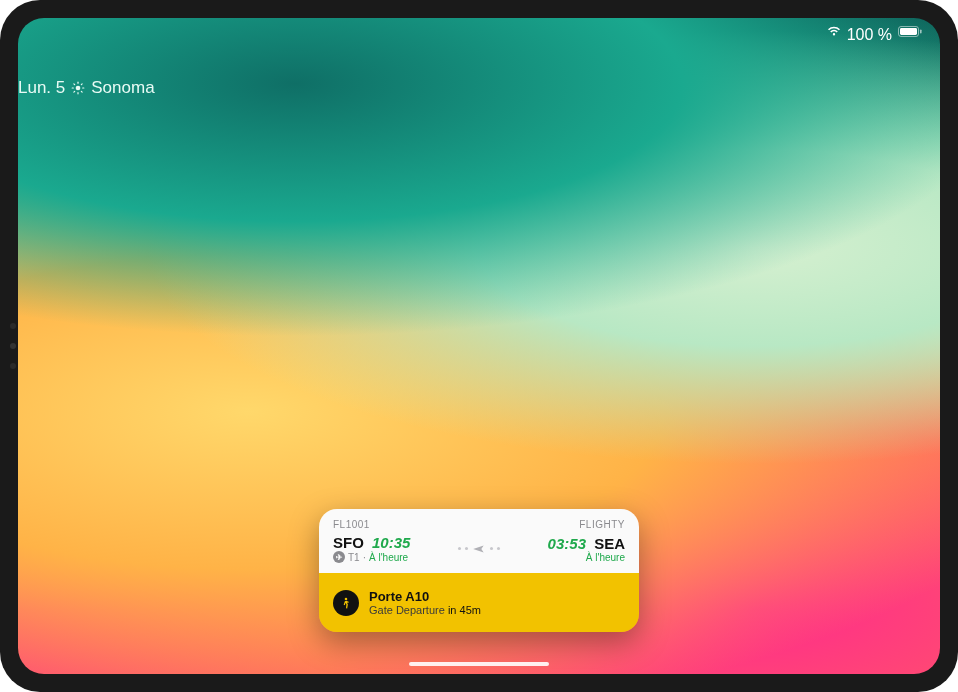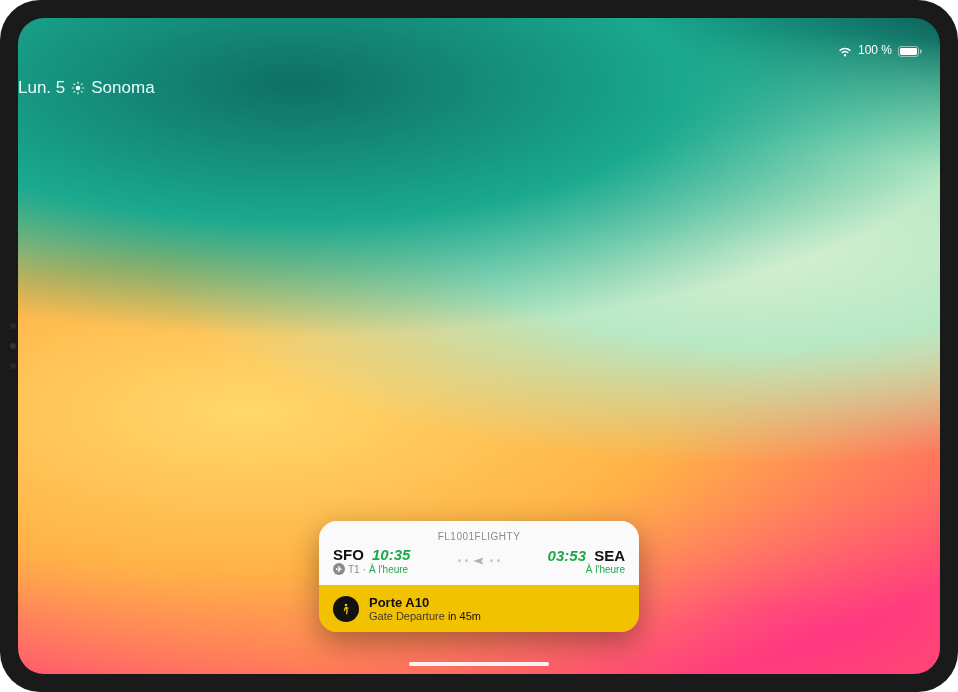--- a/index.html
+++ b/index.html
@@ -26,23 +26,23 @@
     overflow: hidden;
     background:
       radial-gradient(ellipse 140% 70% at 30% 10%, #0f6f66 0%, #1aa98f 30%, transparent 55%),
       radial-gradient(ellipse 120% 60% at 80% 35%, #d6f0d0 0%, #b8e8c4 25%, transparent 55%),
       radial-gradient(ellipse 150% 80% at 25% 60%, #ffd86b 0%, #ffb347 30%, transparent 60%),
       radial-gradient(ellipse 140% 80% at 80% 90%, #ff2d8a 0%, #ff5e62 35%, transparent 60%),
       linear-gradient(180deg, #0d5a54 0%, #2bb08a 20%, #e8f3d0 40%, #ffcc5c 55%, #ff8c42 70%, #ff3b7d 90%);
   }
   
   .status-bar {
-    position: absolute; top: 25px; right: 18px;
-    display: flex; align-items: flex-end; gap: 6px;
-    color: #ffffff; font-size: 12px; font-weight: 500;
+    position: absolute; top: 8px; right: 18px;
+    display: flex; align-items: flex-start; gap: 6px;
+    color: #ffffff; font-size: 16px; font-weight: 500;
   }
   .wifi-icon svg, .battery-icon svg { display:block; }
   
   .lock-header {
     position: absolute; top: 60px; left: 0; right: 0;
     text-align: left; color: #d9f5ef;
   }
   .date-line {
     font-size: 17px; font-weight: 500;
     display: inline-flex; align-items: center; gap: 6px;
@@ -62,39 +62,39 @@
     border-radius: 18px;
     overflow: hidden;
     box-shadow: 0 10px 30px rgba(0,0,0,0.35);
     font-size: 12px;
   }
   .widget-top {
     background: #fafafa;
     padding: 10px 14px 10px 14px;
   }
   .widget-head {
-    display:flex; justify-content: center; color:#8a8a8e;
+    display:flex; justify-content: space-between; color:#8a8a8e;
     font-size: 10px; letter-spacing: 0.5px; margin-bottom: 4px;
   }
   .flight-row { display:flex; align-items:center; justify-content:space-between; }
   .fcol-left { text-align: left; }
   .fcol-right { text-align: right; }
   .fline1 { font-size: 15px; font-weight:600; color:#111; }
   .fline1 .ftime { color:#1fa94c; font-weight:700; margin-left:4px; margin-right:4px;font-style:italic;}
   .fline2 { font-size: 10px; color:#8a8a8e; display:flex; align-items:center; gap:3px; }
   .fline2 .ontime { color:#1fa94c; font-weight:500; }
   .path {
     flex:1; display:flex; align-items:center; justify-content:center; gap:4px;
     color:#c7c7cc;
   }
   .dot { width:3px; height:3px; border-radius:50%; background:#c7c7cc; }
   .plane-icon svg { display:block; }
   .widget-bottom {
     background: #f2c200;
-    padding: 10px 14px;
+    padding: 16px 14px;
     display:flex; align-items:center; gap:10px;
   }
   .walk-badge {
     width:26px; height:26px; border-radius:50%;
     background:#111; display:flex; align-items:center; justify-content:center;
     flex-shrink:0;
   }
   .walk-badge svg { display:block; }
   .gate-text .l1 { font-size:13px; font-weight:700; color:#111; }
   .gate-text .l2 { font-size:11px; color:#3a3a3a; }

